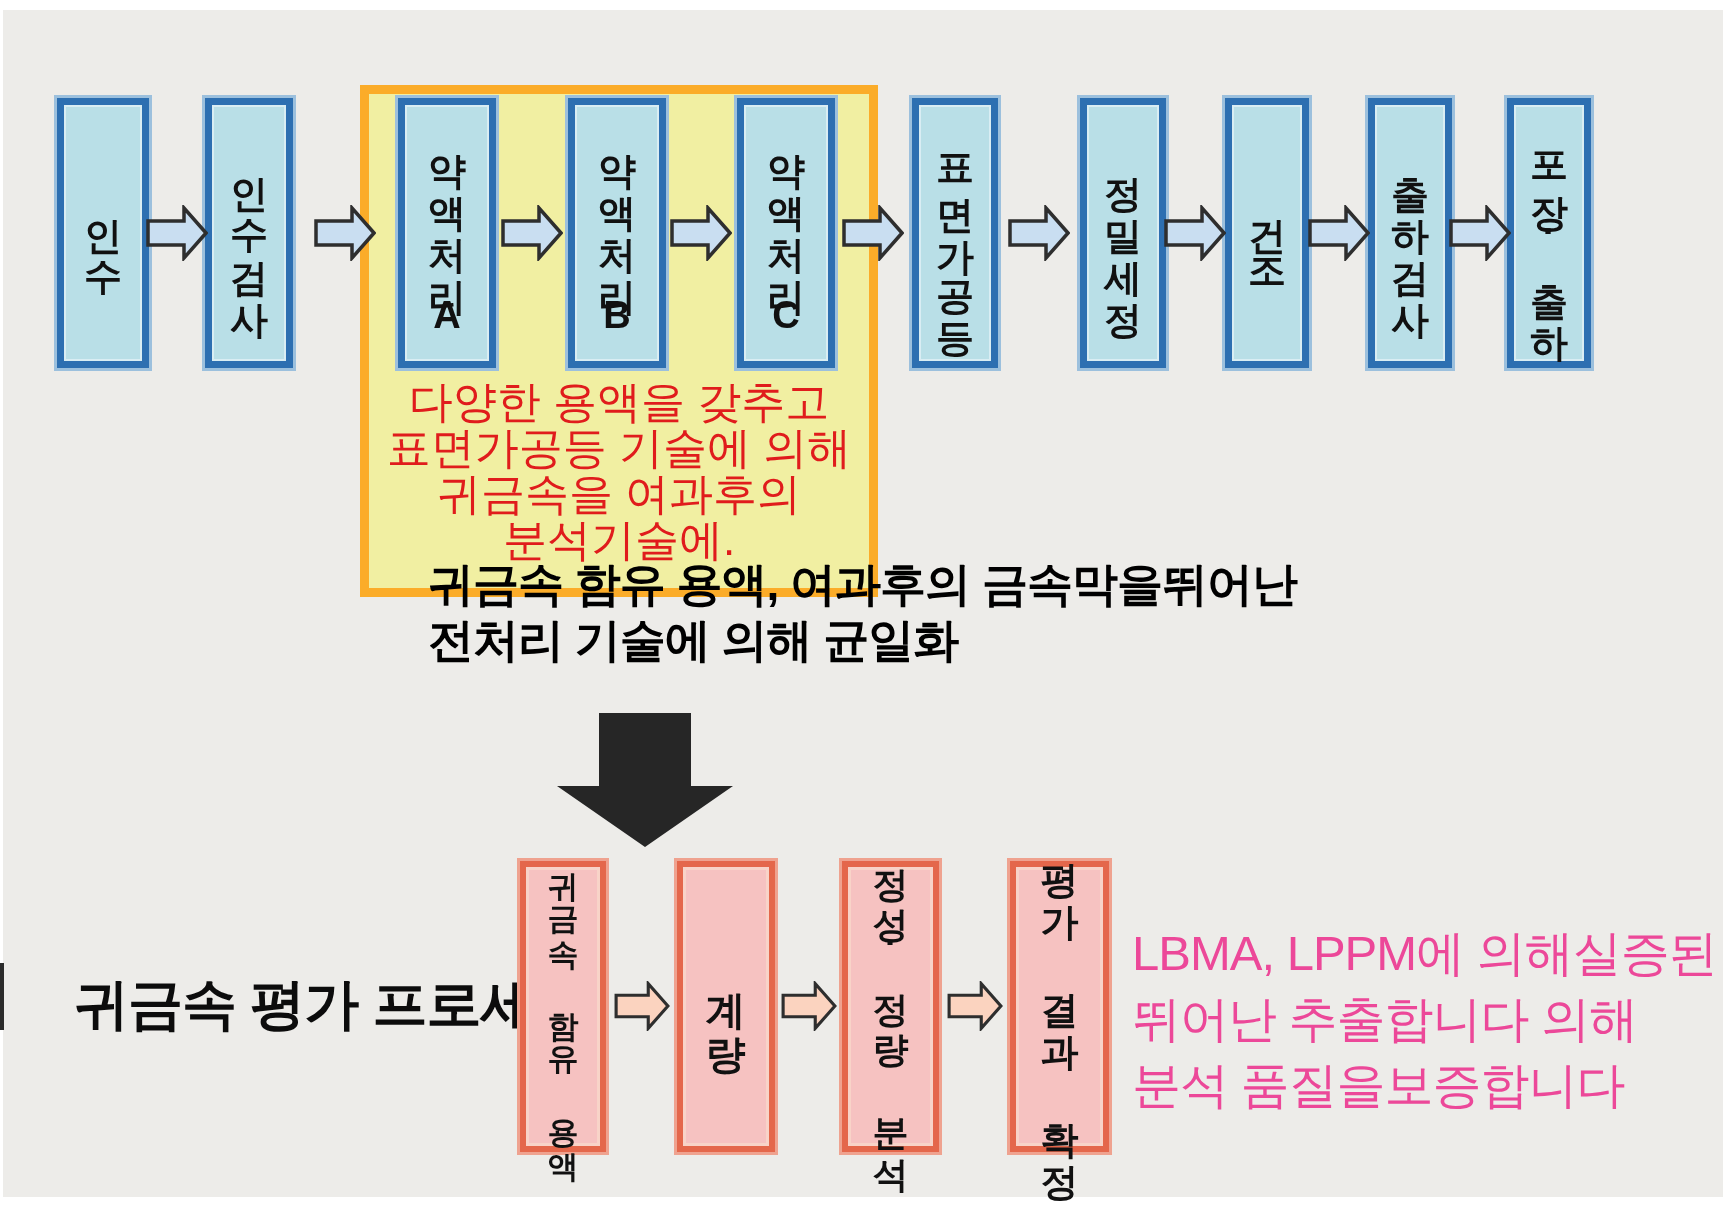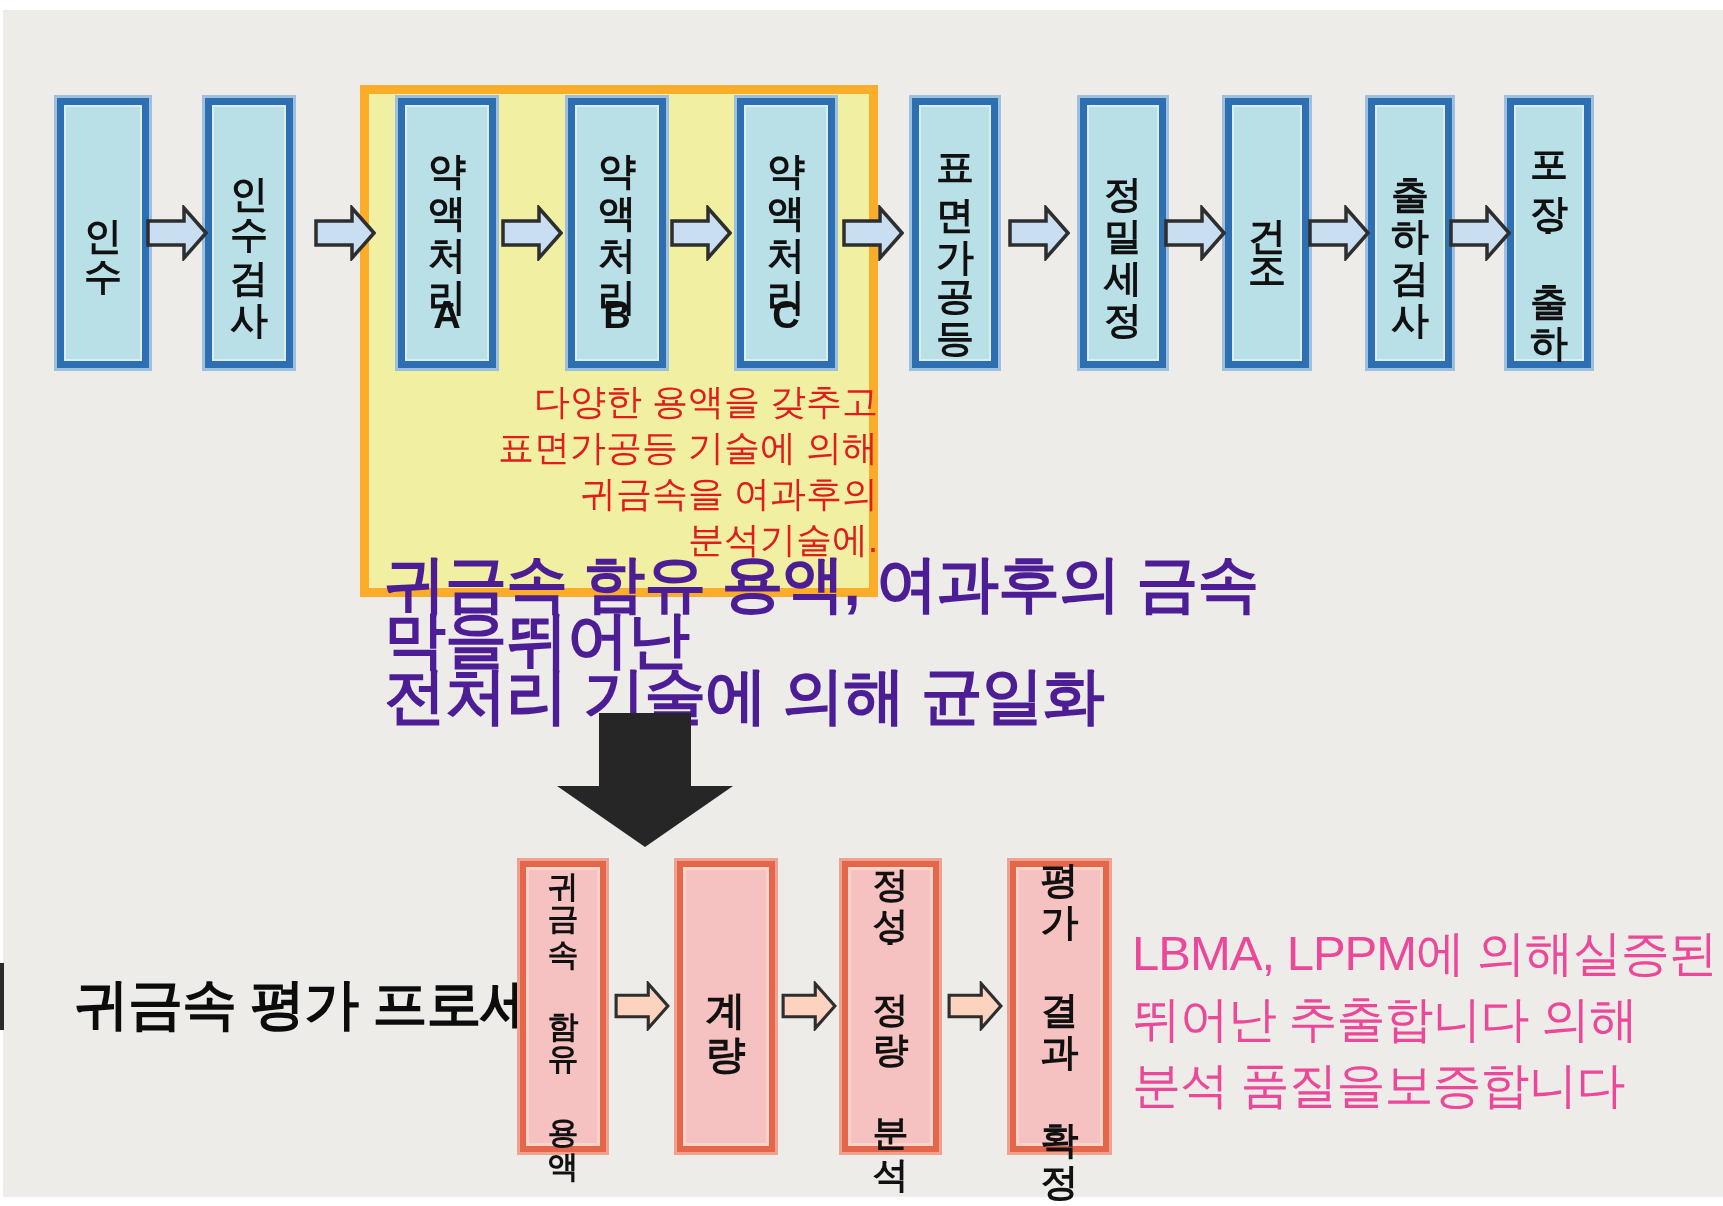--- a/index.html
+++ b/index.html
@@ -30,26 +30,26 @@
     writing-mode:vertical-rl;text-orientation:upright;
     font-weight:700;line-height:1;letter-spacing:4px;color:#111;
     font-size:38px;white-space:pre;
   }
   
   .harrow{position:absolute;z-index:3;}
   .harrow svg{display:block;width:100%;height:100%;}
   
   .rednote{
     position:absolute;left:360px;top:379px;width:518px;z-index:2;
-    text-align:right;color:#e01c1c;font-size:36px;line-height:46px;font-weight:400;
+    text-align:center;color:#e01c1c;font-size:44px;line-height:46px;font-weight:400;
   }
   
   .caption{
-    position:absolute;left:384px;top:556px;width:900px;z-index:2;
-    color:#4c1d95;font-size:62px;line-height:56px;font-weight:600;letter-spacing:-1px;
+    position:absolute;left:428px;top:556px;width:900px;z-index:2;
+    color:#000000;font-size:46px;line-height:56px;font-weight:600;letter-spacing:-1px;
   }
   .bigdown{position:absolute;left:557px;top:713px;width:176px;height:134px;z-index:2;}
   .bigdown svg{display:block;width:100%;height:100%;}
   
   .btitle{
     position:absolute;left:74px;top:968px;z-index:2;
     font-size:55px;font-weight:700;color:#0c0c0c;letter-spacing:-1px;white-space:nowrap;
   }
   .bnote{
     position:absolute;left:1132px;top:920px;z-index:2;

